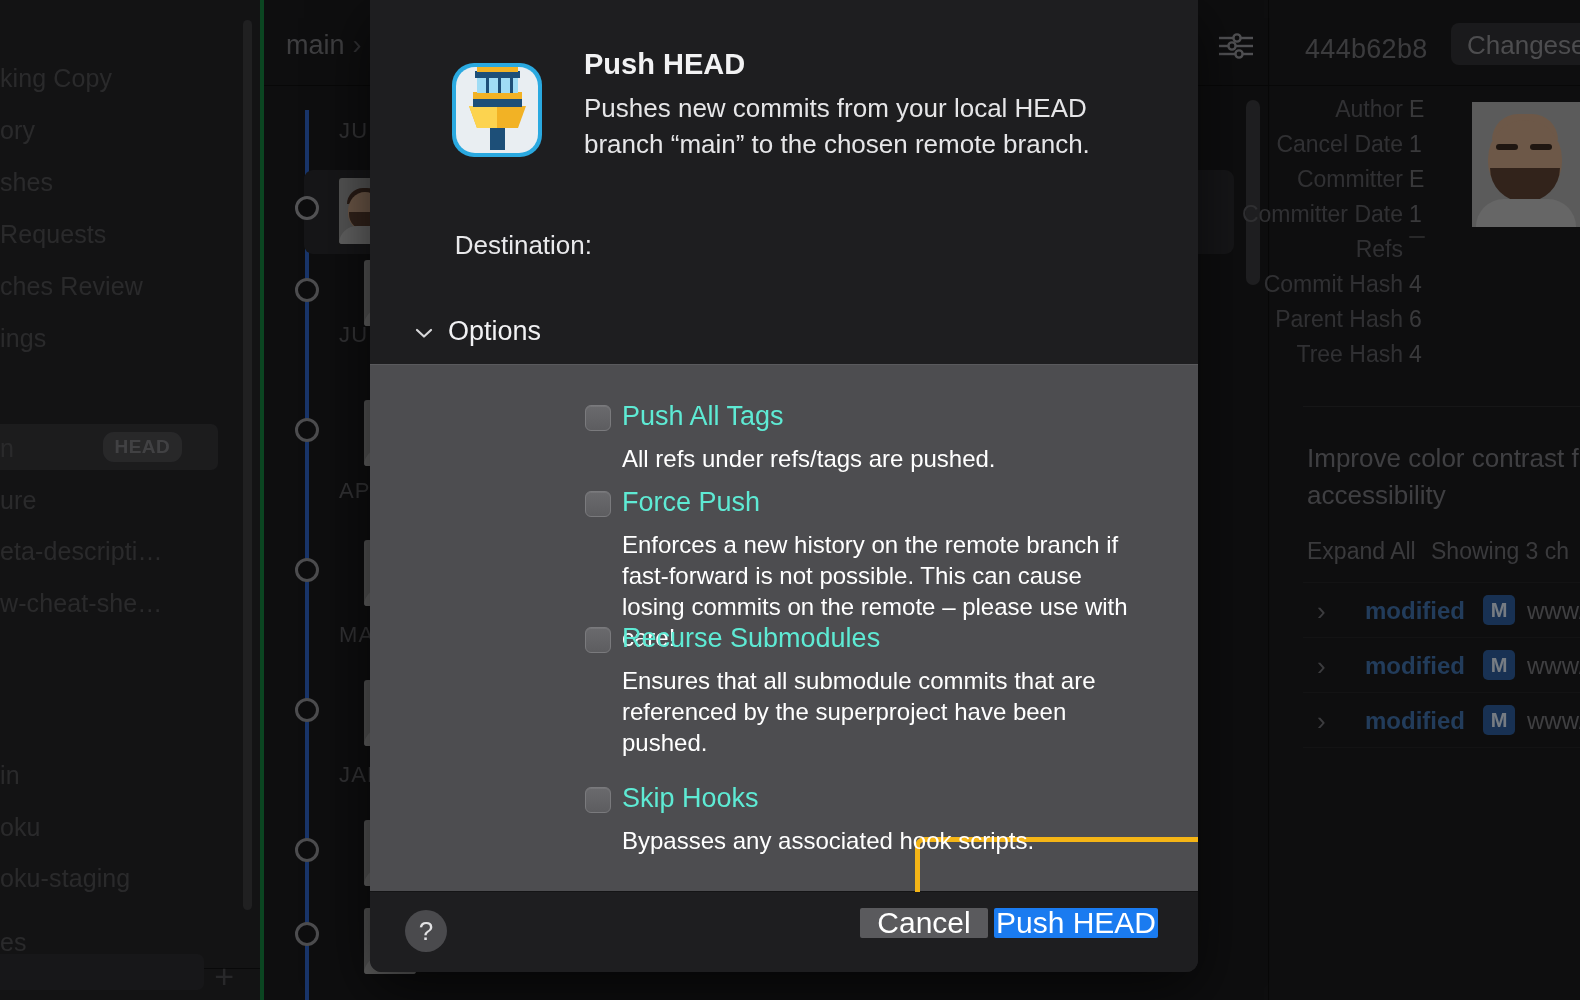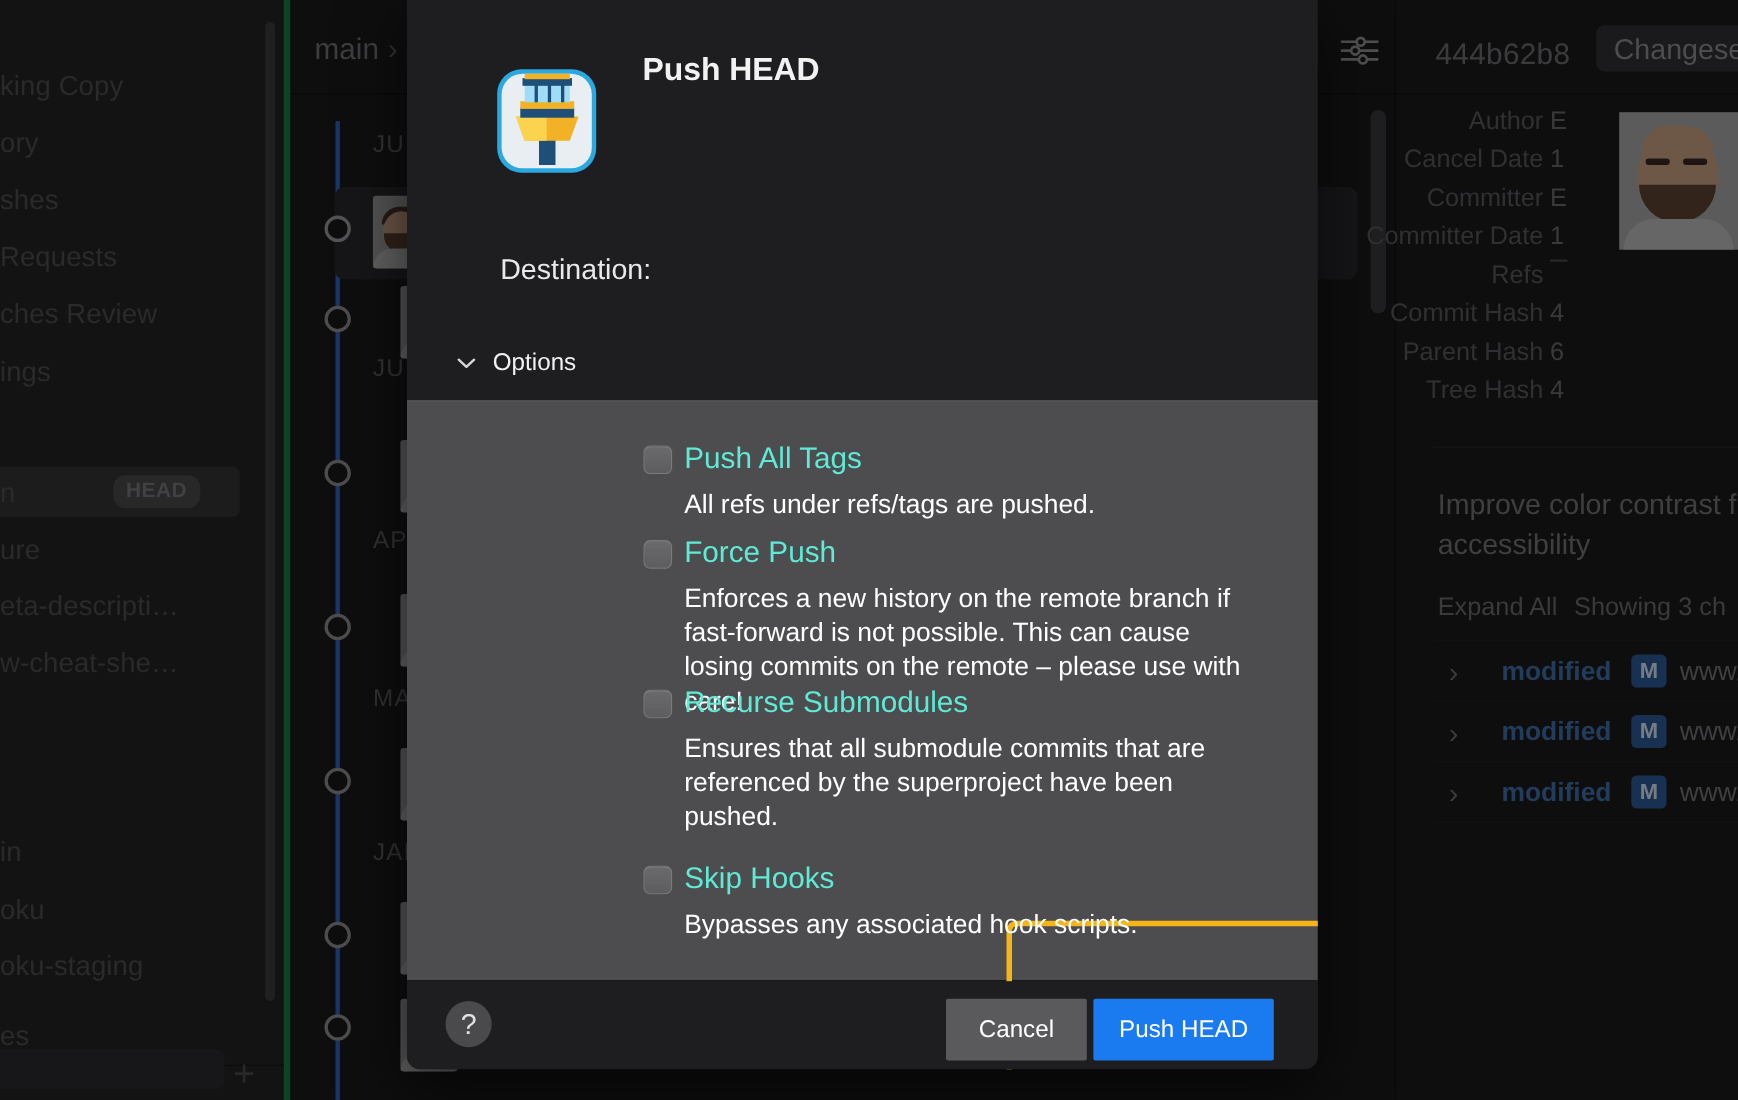--- a/index.html
+++ b/index.html
@@ -11,21 +11,21 @@
     -webkit-font-smoothing: antialiased;
   }
   #root { position: relative; width: 1580px; height: 1000px; }
 
   
   .bg-app { position: absolute; inset: 0; background: #1b1b1d; }
 
   .bg-sidebar {
     position: absolute; left: 0; top: 0; width: 264px; height: 1000px;
     background: #242426;
-    border-right: 6px solid #15803d;
+    border-right: 4px solid #15803d;
   }
   .bg-sidebar .sb-item {
     position: absolute; left: 0; width: 250px;
     color: #4e4e51; font-size: 25px; white-space: nowrap;
     letter-spacing: .1px;
   }
   .sb-row-sel {
     position: absolute; left: -30px; width: 248px; height: 46px;
     background: #343437; border-radius: 7px;
   }
@@ -230,21 +230,21 @@
     position: absolute; left: 0; top: 0; width: 100%; height: 100%;
     display: flex; flex-direction: column; align-items: center;
     justify-content: center; gap: 3px;
   }
 
   .options-toggle {
     position: absolute; left: 44px; top: 316px;
     display: flex; align-items: center; gap: 14px;
   }
   .options-toggle .chev { color: #d7d7d9; font-size: 22px; line-height: 1; }
-  .options-toggle .lbl { color: #f1f1f3; font-size: 22px; }
+  .options-toggle .lbl { color: #f1f1f3; font-size: 27px; }
 
   .options-panel {
     position: absolute; left: 0; top: 364px; width: 828px; height: 528px;
     background: #4d4d50;
     border-top: 1px solid #5a5a5d;
     border-bottom: 1px solid #151516;
   }
   .opt { position: absolute; left: 0; width: 828px; }
   .opt-cb {
     position: absolute; width: 26px; height: 26px;
@@ -261,22 +261,22 @@
     box-sizing: border-box;
   }
 
   .dlg-foot { position: absolute; left: 0; top: 892px; width: 828px; height: 80px; background: #1e1e20; }
   .help-btn {
     position: absolute; left: 35px; top: 18px; width: 42px; height: 42px;
     background: #4a4a4d; border-radius: 50%;
     color: #e2e2e4; font-size: 26px; text-align: center; line-height: 42px;
   }
   .btn {
-    position: absolute; top: 16px; height: 56px;
-    border-radius: 2px; font-size: 22px;
+    position: absolute; top: 16px; height: 30px;
+    border-radius: 2px; font-size: 30px;
     display: flex; align-items: center; justify-content: center;
   }
   .btn-cancel { right: 210px; width: 128px; background: #5a5a5d; color: #ffffff; }
   .btn-primary { right: 40px; width: 164px; background: #1a7bf0; color: #ffffff; }
 </style>
 </head>
 <body>
 
 <div id="root">
 
@@ -517,20 +517,21 @@
           <rect x="27" y="18" width="41" height="17" fill="#9fdcf5"></rect>
           <rect x="36" y="18" width="3" height="17" fill="#1d4f78"></rect>
           <rect x="48" y="18" width="3" height="17" fill="#1d4f78"></rect>
           <rect x="60" y="18" width="3" height="17" fill="#1d4f78"></rect>
           <rect x="25" y="13" width="45" height="7" fill="#1d4f78"></rect>
           <rect x="27" y="9" width="41" height="5" fill="#f2b225"></rect>
         </svg>
       </div>
 
       <div class="dlg-title">Push HEAD</div>
+      <div class="dlg-desc">Pushes new commits from your local HEAD branch “main” to the chosen remote branch.</div>
 
       <div class="dest-row">
         <div class="dest-label">Destination:</div>
       </div>
 
       <div class="options-toggle">
         <span class="chev">
           <svg width="20" height="12" viewBox="0 0 20 12">
               <polyline points="3,3 10,9.5 17,3" fill="none" stroke="#d7d7d9" stroke-width="2.2" stroke-linecap="round" stroke-linejoin="round"></polyline>
             </svg>

